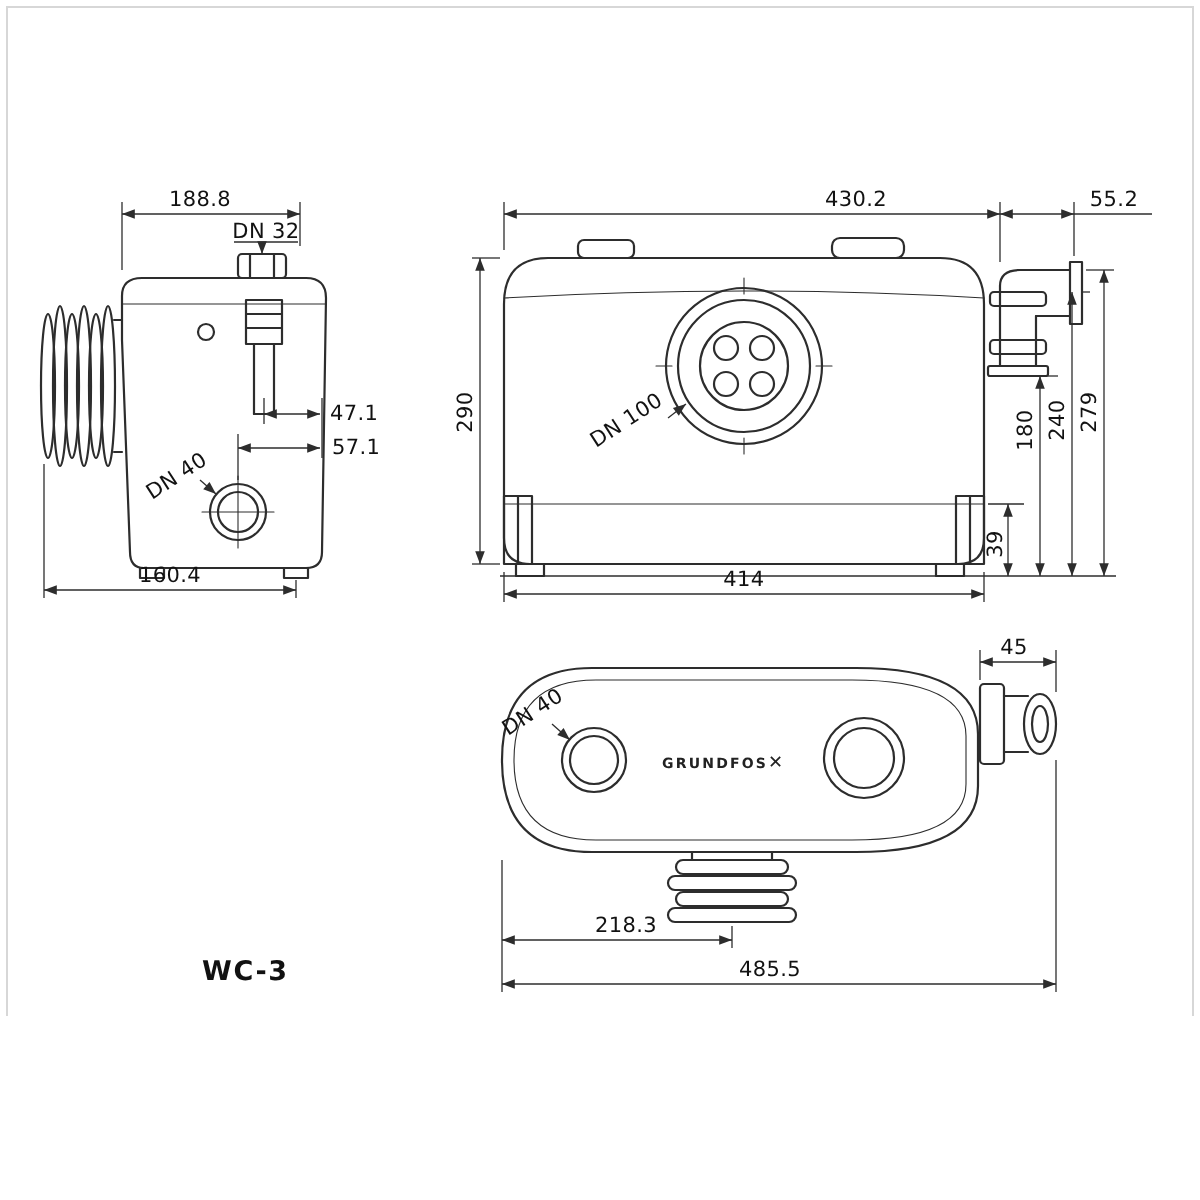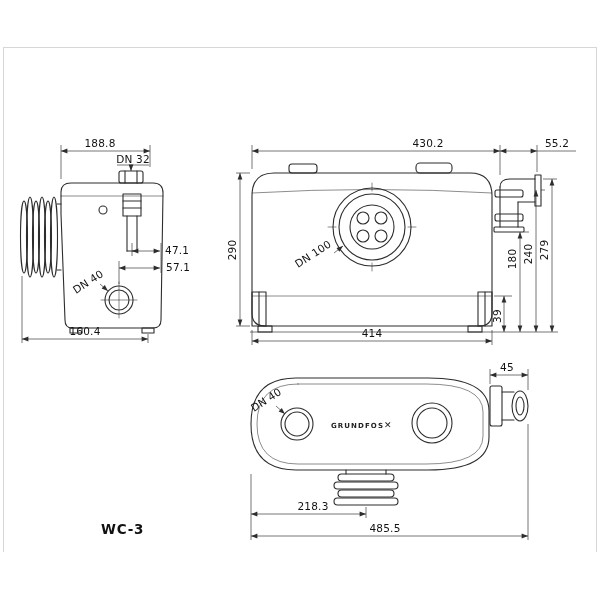--- a/index.html
+++ b/index.html
@@ -1,16 +1,16 @@
 <!DOCTYPE html>
 <html><head>
 <meta charset="utf-8">
 <style>
   html,body{margin:0;padding:0;background:#ffffff;}
-  .canvas{position:relative;width:600px;height:508px;background:#ffffff;overflow:hidden;margin-top:44px;}
+  .canvas{position:relative;width:600px;height:508px;background:#ffffff;overflow:hidden;}
   svg{display:block;}
   svg text{font-family:"DejaVu Sans",sans-serif;}
   .frame{fill:none;stroke:#d7d7d7;stroke-width:1;}
   .draw, .draw *{fill:none;stroke:#2d2d2d;stroke-width:1.1;stroke-linejoin:round;stroke-linecap:round;}
   .draw .thin{stroke-width:0.55;}
   .dimg line{stroke:#2d2d2d;stroke-width:0.65;fill:none;}
   .dimg text{font-size:10.5px;fill:#121212;letter-spacing:0.2px;}
   .brand{font-size:7px;font-weight:bold;letter-spacing:1.1px;fill:#222;}
   .brandx{font-size:9px;font-weight:bold;fill:#222;}
   .model{font-size:13.5px;font-weight:bold;letter-spacing:0.8px;fill:#111;}

